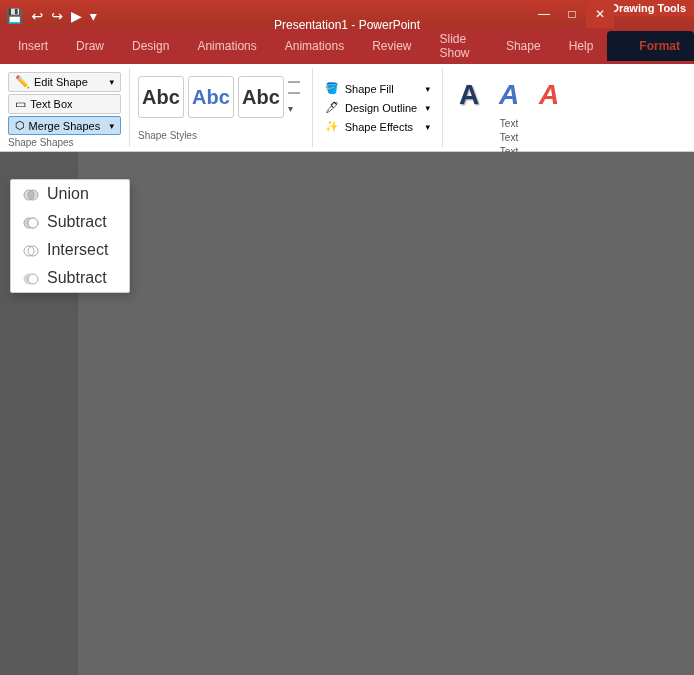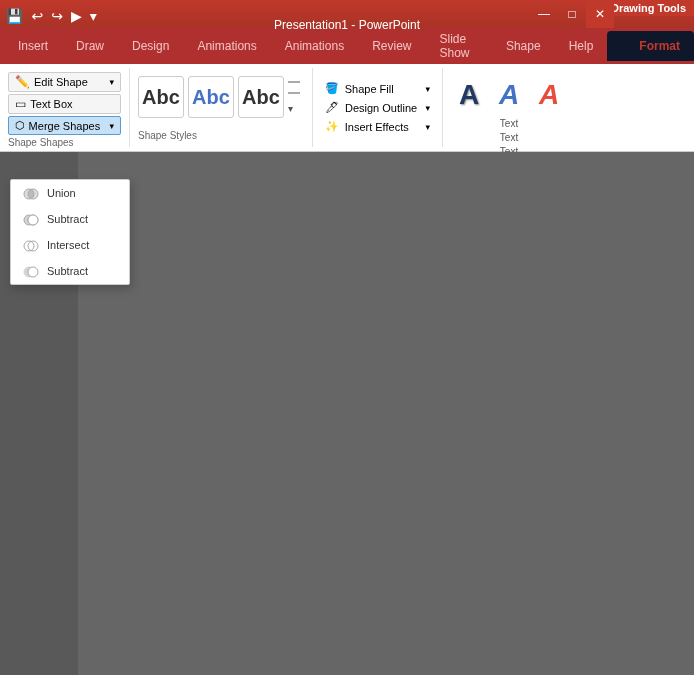--- a/index.html
+++ b/index.html
@@ -193,21 +193,21 @@
       left: 10px;
       background: white;
       border: 1px solid #ccc;
       box-shadow: 2px 4px 10px rgba(0,0,0,0.2);
       width: 120px;
       z-index: 100;
       border-radius: 2px;
     }
     .dropdown-item {
       padding: 5px 12px;
-      font-size: 11px;
+      font-size: 16px;
       cursor: pointer;
       display: flex;
       align-items: center;
       gap: 8px;
       color: #333;
     }
 
     
     .slide-area {
       background: #666;
@@ -360,21 +360,21 @@
       <span>Shape Fill</span>
       <span style="font-size:9px; margin-left:auto;">▾</span>
     </div>
     <div class="format-btn">
       <span>🖊</span>
       <span>Design Outline</span>
       <span style="font-size:9px; margin-left:auto;">▾</span>
     </div>
     <div class="format-btn">
       <span>✨</span>
-      <span>Insert Effects</span>
+      <span>Shape Effects</span>
       <span style="font-size:9px; margin-left:auto;">▾</span>
     </div>
   </div>
 
   <div class="text-section">
     <div class="text-big-btns">
       <div class="text-big-btn">
         <span style="font-size:28px; font-weight:bold; color:#1f3864; text-shadow: 1px 1px 2px #888;">A</span>
       </div>
       <div class="text-big-btn">

